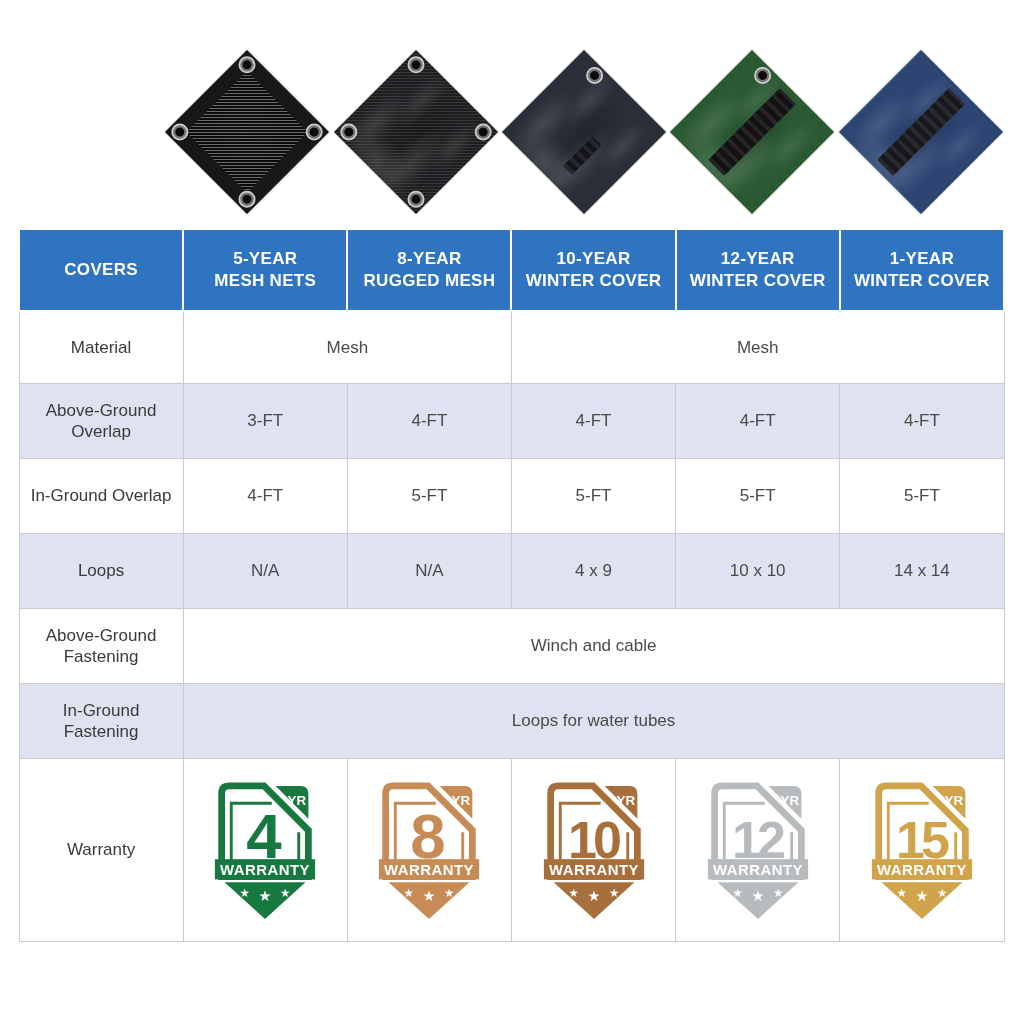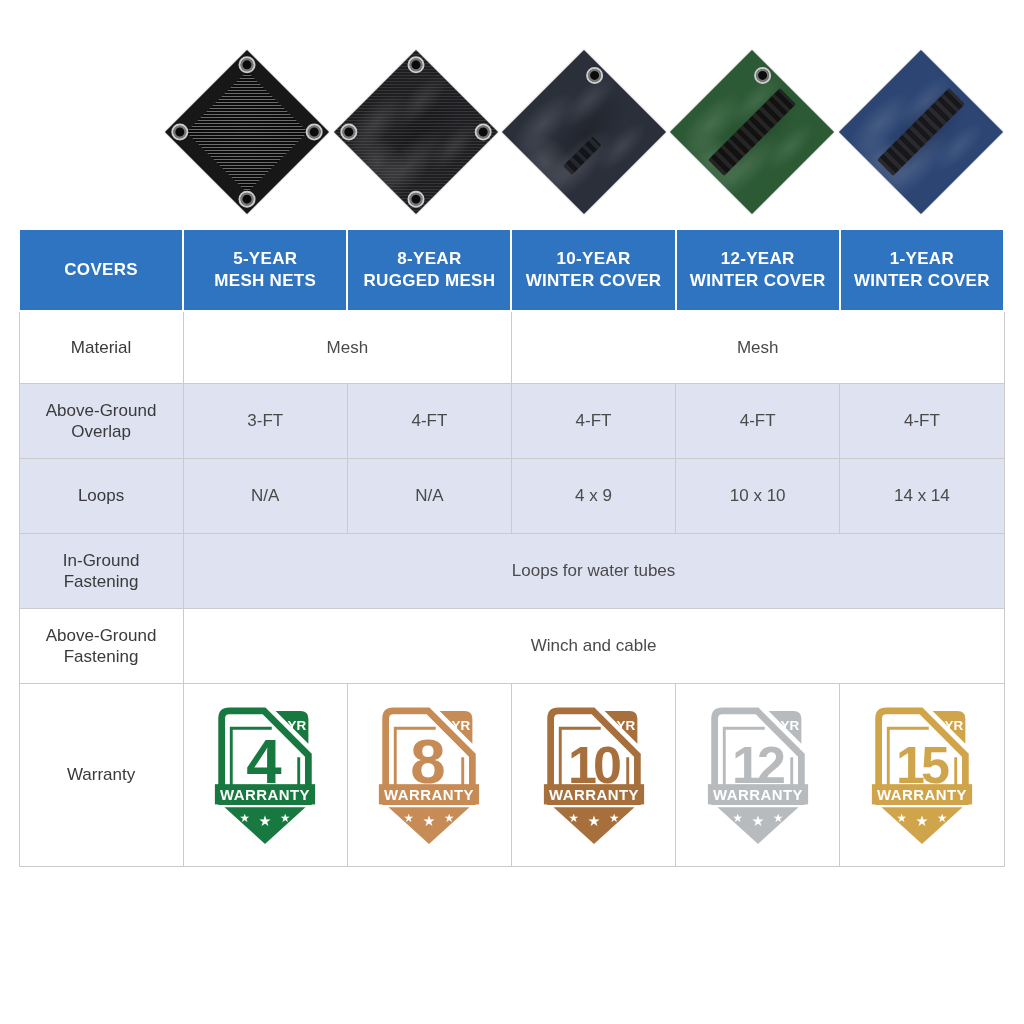--- a/index.html
+++ b/index.html
@@ -139,38 +139,46 @@
 
     <tr class="r-std shade">
       <td class="lbl">Above-Ground Overlap</td>
       <td>3-FT</td>
       <td>4-FT</td>
       <td>4-FT</td>
       <td>4-FT</td>
       <td>4-FT</td>
     </tr>
 
+    <tr class="r-std">
+      <td class="lbl">In-Ground Overlap</td>
+      <td>4-FT</td>
+      <td>5-FT</td>
+      <td>5-FT</td>
+      <td>5-FT</td>
+      <td>5-FT</td>
+    </tr>
 
     <tr class="r-std shade">
       <td class="lbl">Loops</td>
       <td>N/A</td>
       <td>N/A</td>
       <td>4 x 9</td>
       <td>10 x 10</td>
       <td>14 x 14</td>
     </tr>
 
+    <tr class="r-std">
+      <td class="lbl">Above-Ground Fastening</td>
+      <td colspan="5">Winch and cable</td>
+    </tr>
+
     <tr class="r-std shade">
       <td class="lbl">In-Ground Fastening</td>
       <td colspan="5">Loops for water tubes</td>
-    </tr>
-
-    <tr class="r-std">
-      <td class="lbl">Above-Ground Fastening</td>
-      <td colspan="5">Winch and cable</td>
     </tr>
 
     <tr class="r-war">
       <td class="lbl">Warranty</td>
       <td>
             <div class="badge">
   <svg viewBox="0 0 110 150" width="106" height="145" xmlns="http://www.w3.org/2000/svg">
     <path d="M10 16 Q10 8 18 8 L54 8 L100 54 L100 102 L10 102 Z" fill="#ffffff" stroke="#17793f" stroke-width="7"></path>
     <path d="M62 26 L20 26 L20 92 L90 92 L90 56" fill="none" stroke="#17793f" stroke-width="3"></path>
     <text x="54" y="83" text-anchor="middle" font-family="Liberation Sans, DejaVu Sans, sans-serif" font-weight="bold" font-size="66" fill="#17793f">4</text>

